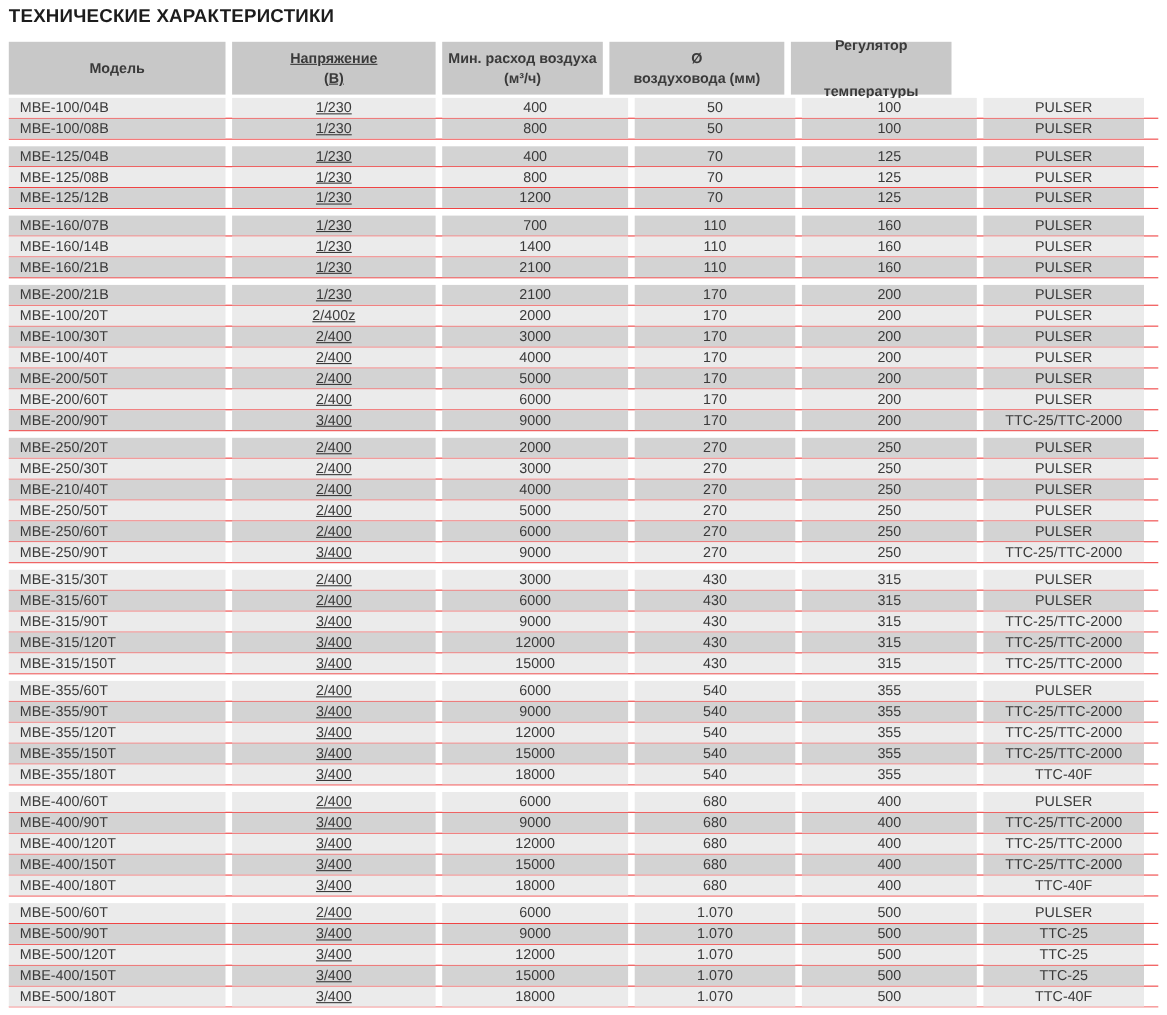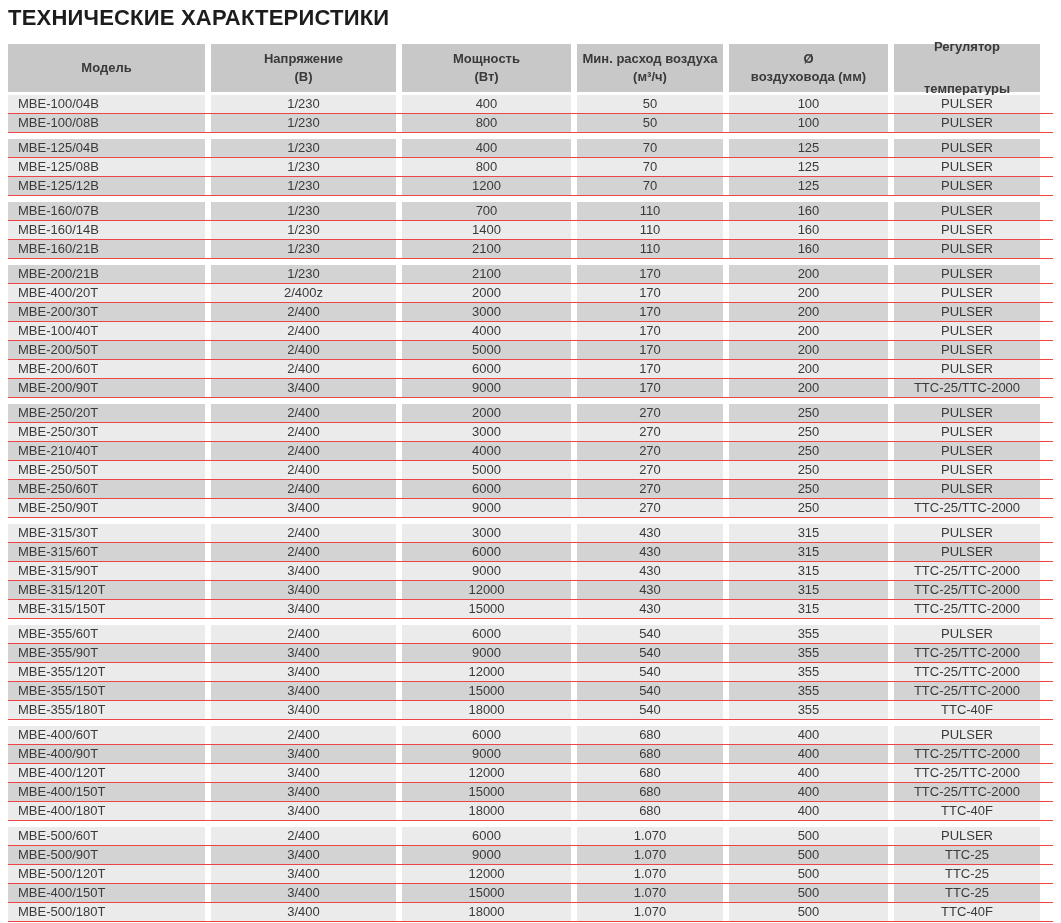--- a/index.html
+++ b/index.html
@@ -4,21 +4,21 @@
 <style>
   * { margin: 0; padding: 0; box-sizing: border-box; }
   html, body { background: #ffffff; }
   body {
     width: 1061px;
     font-family: "Liberation Sans", sans-serif;
     color: var(--text, #3a3a3a);
     padding: 5px 8px 0 8px;
   }
   .page-title {
-    font-size: 22px;
+    font-size: 17px;
     font-weight: bold;
     color: #1c1c1c;
     letter-spacing: 0.2px;
     margin-bottom: 13px;
   }
   .spec-table { width: 1045px; }
   .thead { display: flex; margin-bottom: 3px; }
   .th {
     background: var(--header-bg, #c8c8c8);
     height: 48px;
@@ -37,21 +37,21 @@
     height: 18px;
     line-height: 18px;
     font-size: 13px;
     text-align: center;
     white-space: nowrap;
     overflow: hidden;
   }
   .row.light .cell { background: var(--row-light, #ebebeb); }
   .row.dark  .cell { background: var(--row-dark,  #d3d3d3); }
   .c0 { width: 197px; margin-right: 6px; text-align: left; padding-left: 10px; }
-  .c1 { width: 185px; margin-right: 6px; }
+  .c1 { width: 185px; margin-right: 6px; text-decoration: underline; }
   .c2 { width: 169px; margin-right: 6px; }
   .c3 { width: 146px; margin-right: 6px; }
   .c4 { width: 159px; margin-right: 6px; }
   .c5 { width: 146px; gap: 24px; }
   .th.c0 { padding-left: 0; text-align: center; }
   .group { margin-bottom: 6px; }
   .group:last-child { margin-bottom: 0; }
 </style>
 </head>
 <body>
@@ -61,24 +61,20 @@
 <div class="spec-table">
   <div class="thead">
     <div class="th c0">
       <span>Модель</span>
 
     </div>
     <div class="th c1">
       <span>Напряжение</span>
       <span>(В)</span>
     </div>
-    <div class="th c2">
-      <span>Мощность</span>
-      <span>(Вт)</span>
-    </div>
     <div class="th c3">
       <span>Мин. расход воздуха</span>
       <span>(м³/ч)</span>
     </div>
     <div class="th c4">
       <span>Ø</span>
       <span>воздуховода (мм)</span>
     </div>
     <div class="th c5">
       <span>Регулятор</span>
@@ -159,29 +155,29 @@
       <div class="group">
         <div class="row dark">
           <div class="cell c0">MBE-200/21B</div>
           <div class="cell c1">1/230</div>
           <div class="cell c2">2100</div>
           <div class="cell c3">170</div>
           <div class="cell c4">200</div>
           <div class="cell c5">PULSER</div>
         </div>
         <div class="row light">
-          <div class="cell c0">MBE-400/20T</div>
+          <div class="cell c0">MBE-100/20T</div>
           <div class="cell c1">2/400z</div>
           <div class="cell c2">2000</div>
           <div class="cell c3">170</div>
           <div class="cell c4">200</div>
           <div class="cell c5">PULSER</div>
         </div>
         <div class="row dark">
-          <div class="cell c0">MBE-200/30T</div>
+          <div class="cell c0">MBE-100/30T</div>
           <div class="cell c1">2/400</div>
           <div class="cell c2">3000</div>
           <div class="cell c3">170</div>
           <div class="cell c4">200</div>
           <div class="cell c5">PULSER</div>
         </div>
         <div class="row light">
           <div class="cell c0">MBE-100/40T</div>
           <div class="cell c1">2/400</div>
           <div class="cell c2">4000</div>

